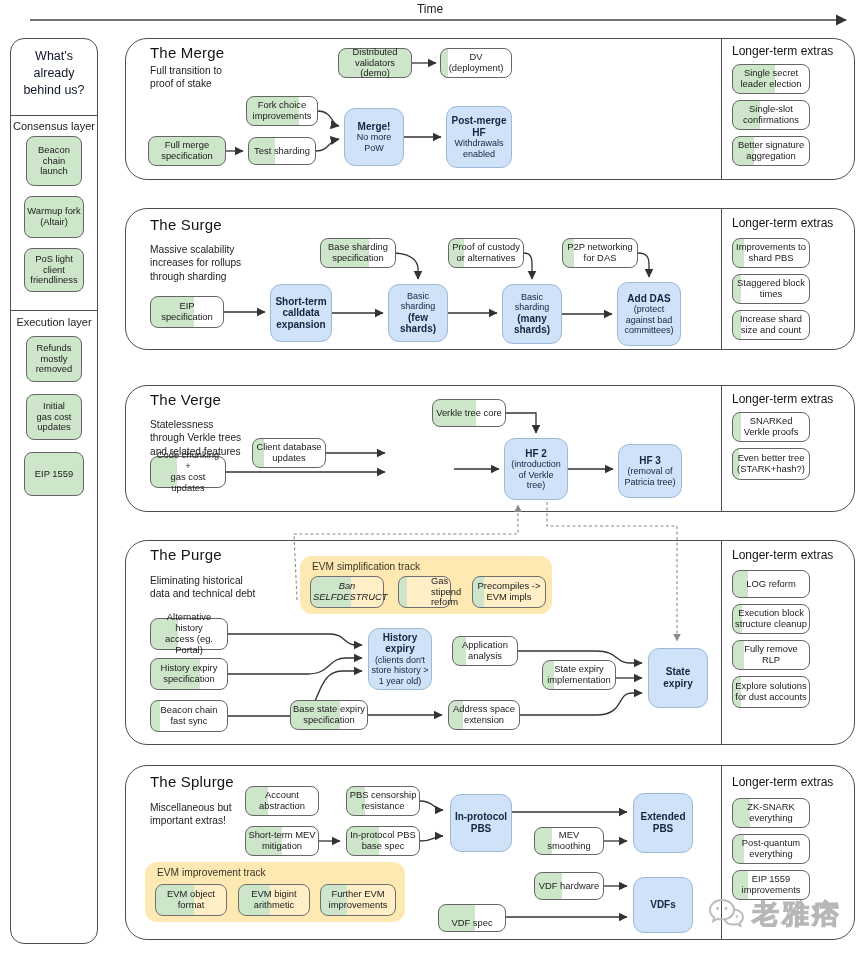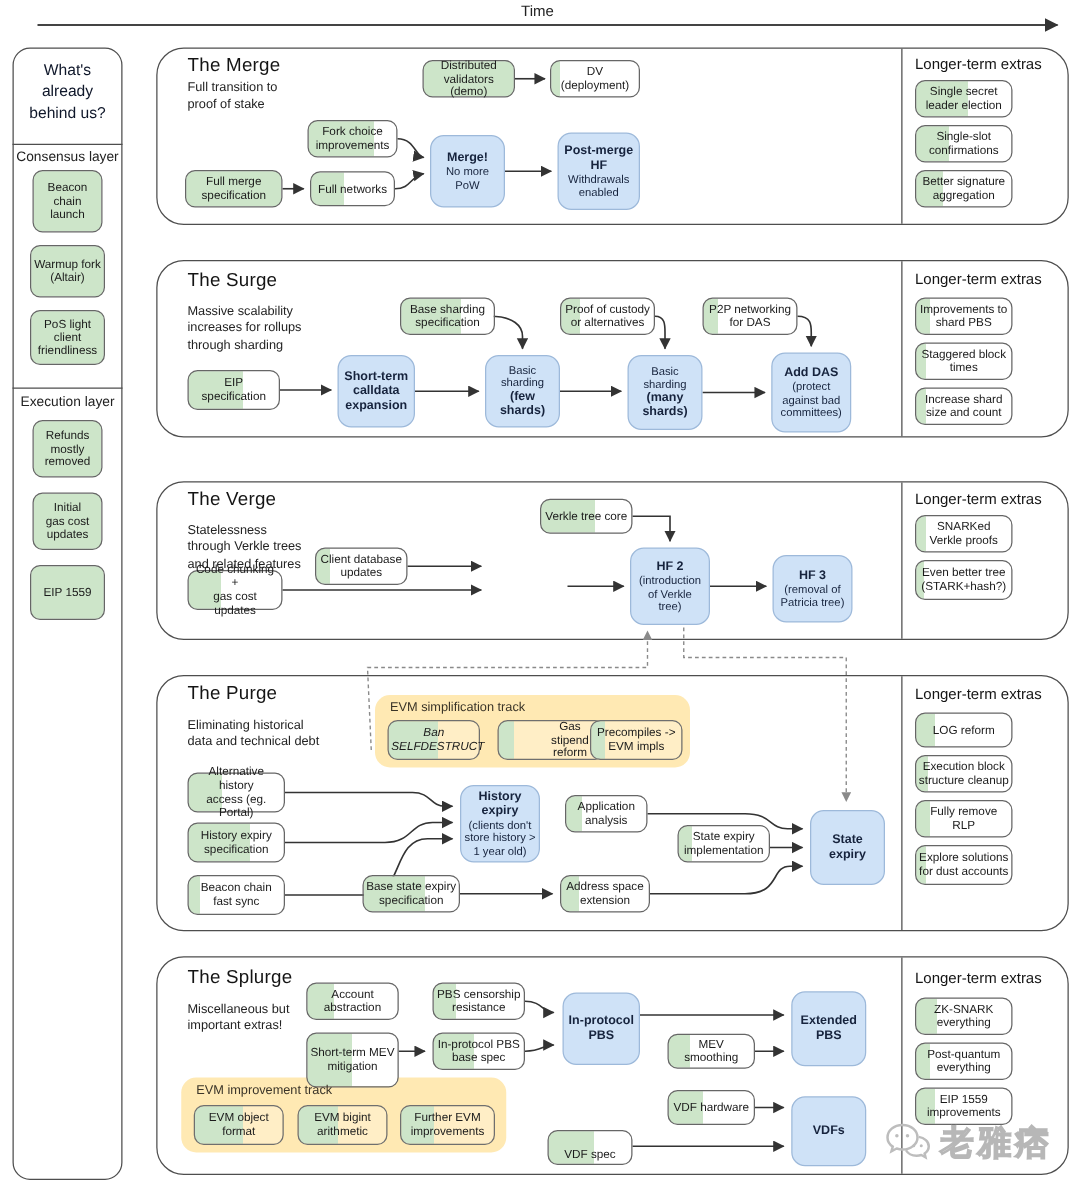--- a/index.html
+++ b/index.html
@@ -108,21 +108,21 @@
     </div>
   <div class="node" style="left: 246px; top: 96px; width: 72px; height: 30px; background: linear-gradient(to right, rgb(205, 229, 201) 75%, rgb(255, 255, 255) 75%);">
       <div class="nl">Fork choice</div>
       <div class="nl">improvements</div>
     </div>
   <div class="node" style="left: 148px; top: 136px; width: 78px; height: 30px; background: linear-gradient(to right, rgb(205, 229, 201) 100%, rgb(255, 255, 255) 100%);">
       <div class="nl">Full merge</div>
       <div class="nl">specification</div>
     </div>
   <div class="node" style="left: 248px; top: 137px; width: 68px; height: 28px; background: linear-gradient(to right, rgb(205, 229, 201) 40%, rgb(255, 255, 255) 40%);">
-      <div class="nl">Full networks</div>
+      <div class="nl">Test sharding</div>
     </div>
   <div class="node milestone" style="left:344px;top:108px;width:60px;height:58px">
       <div class="nl b">Merge!</div>
       <div class="nl">No more</div>
       <div class="nl">PoW</div>
     </div>
   <div class="node milestone" style="left:446px;top:106px;width:66px;height:62px">
       <div class="nl b">Post-merge</div>
       <div class="nl b">HF</div>
       <div class="nl">Withdrawals</div>
@@ -236,21 +236,21 @@
 
   <div class="rowtitle" style="left:150px;top:546px">The Purge</div>
   <div class="subtitle" style="left:150px;top:574px">Eliminating historical
 data and technical debt</div>
   <div class="track" style="left:300px;top:556px;width:252px;height:58px"></div>
   <div class="track-label" style="left:312px;top:561px">EVM simplification track</div>
   <div class="node ty" style="left: 310px; top: 576px; width: 74px; height: 32px; background: linear-gradient(to right, rgb(205, 229, 201) 55%, rgb(255, 238, 198) 55%); font-style: italic;">
       <div class="nl">Ban</div>
       <div class="nl">SELFDESTRUCT</div>
     </div>
-  <div class="node ty" style="left: 398px; top: 576px; width: 86px; height: 32px; background: linear-gradient(to right, rgb(205, 229, 201) 15%, rgb(255, 238, 198) 15%); padding-left: 32px;">
+  <div class="node ty" style="left: 398px; top: 576px; width: 53px; height: 32px; background: linear-gradient(to right, rgb(205, 229, 201) 15%, rgb(255, 238, 198) 15%); padding-left: 32px;">
       <div class="nl">Gas stipend</div>
       <div class="nl">reform</div>
     </div>
   <div class="node ty" style="left: 472px; top: 576px; width: 74px; height: 32px; background: linear-gradient(to right, rgb(205, 229, 201) 15%, rgb(255, 238, 198) 15%);">
       <div class="nl">Precompiles -&gt;</div>
       <div class="nl">EVM impls</div>
     </div>
   <div class="node" style="left: 150px; top: 618px; width: 78px; height: 32px; background: linear-gradient(to right, rgb(205, 229, 201) 35%, rgb(255, 255, 255) 35%);">
       <div class="nl">Alternative history</div>
       <div class="nl">access (eg. Portal)</div>
@@ -310,21 +310,21 @@
   <div class="subtitle" style="left:150px;top:801px">Miscellaneous but
 important extras!</div>
   <div class="node" style="left: 245px; top: 786px; width: 74px; height: 30px; background: linear-gradient(to right, rgb(205, 229, 201) 30%, rgb(255, 255, 255) 30%);">
       <div class="nl">Account</div>
       <div class="nl">abstraction</div>
     </div>
   <div class="node" style="left: 346px; top: 786px; width: 74px; height: 30px; background: linear-gradient(to right, rgb(205, 229, 201) 25%, rgb(255, 255, 255) 25%);">
       <div class="nl">PBS censorship</div>
       <div class="nl">resistance</div>
     </div>
-  <div class="node" style="left: 245px; top: 826px; width: 74px; height: 44px; background: linear-gradient(to right, rgb(205, 229, 201) 50%, rgb(255, 255, 255) 50%);">
+  <div class="node" style="left: 245px; top: 826px; width: 74px; height: 30px; background: linear-gradient(to right, rgb(205, 229, 201) 50%, rgb(255, 255, 255) 50%);">
       <div class="nl">Short-term MEV</div>
       <div class="nl">mitigation</div>
     </div>
   <div class="node" style="left: 346px; top: 826px; width: 74px; height: 30px; background: linear-gradient(to right, rgb(205, 229, 201) 45%, rgb(255, 255, 255) 45%);">
       <div class="nl">In-protocol PBS</div>
       <div class="nl">base spec</div>
     </div>
   <div class="node milestone" style="left:450px;top:794px;width:62px;height:58px">
       <div class="nl b">In-protocol</div>
       <div class="nl b">PBS</div>

